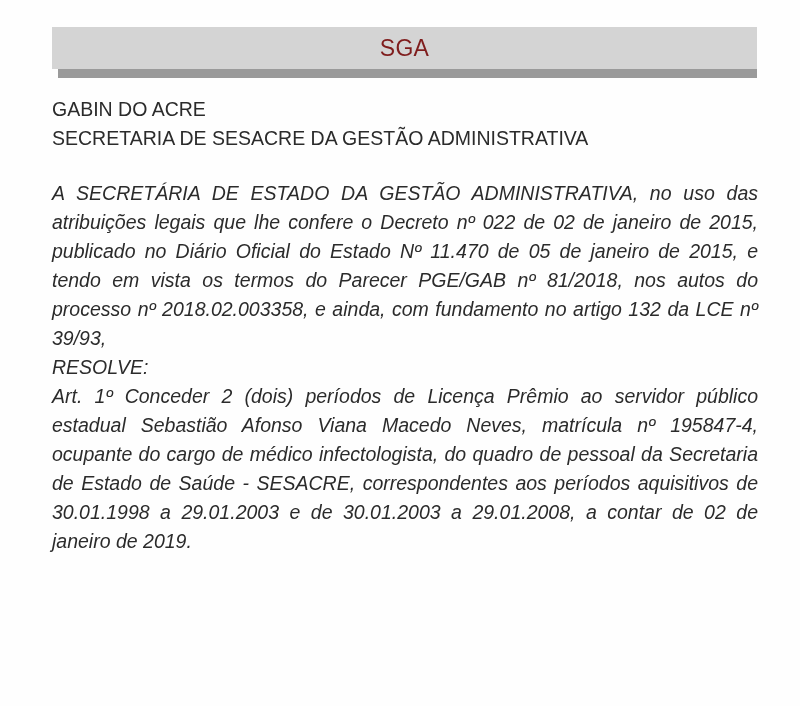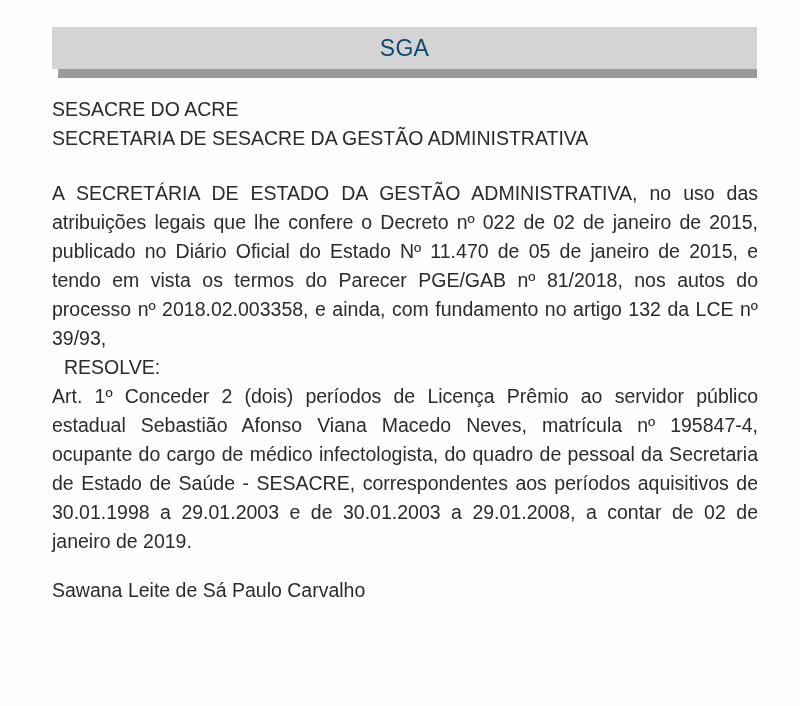--- a/index.html
+++ b/index.html
@@ -33,21 +33,21 @@
   .masthead-bar {
     height: 42px;
     background: #d4d4d4;
     display: flex;
     align-items: center;
     justify-content: center;
   }
   .masthead-title {
     font-size: 23px;
     letter-spacing: 0.3px;
-    color: #0c4a6e;
+    color: #7f1d1d;
     font-weight: 400;
   }
   .masthead-rule {
     margin-left: 6px;
     width: 699px;
     height: 9px;
     background: #9a9a9a;
   }
 
   
@@ -61,61 +61,61 @@
   .line,
   .para {
     font-size: 19.5px;
     line-height: 29px;
     color: #2b2b2b;
   }
   .para {
     text-align: justify;
     text-justify: inter-word;
     margin: 0;
+    font-style: italic;
   }
   .line {
     white-space: nowrap;
   }
 
   .block-org { margin-bottom: 0; }
   .gap-org { height: 26px; }
   .gap-sign { height: 20px; }
 
-  .para-resolve { white-space: nowrap; margin-left: 12px; }
+  .para-resolve { white-space: nowrap; }
   .sign-line { white-space: nowrap; }
 </style>
 </head>
 <body>
 
 <div class="page">
 
   <div class="masthead">
     <div class="masthead-bar">
       <span class="masthead-title">SGA</span>
     </div>
     <div class="masthead-rule"></div>
   </div>
 
   <div class="doc">
 
     <div class="block-org">
-      <div class="line">SESACRE DO ACRE</div>
+      <div class="line">GABIN DO ACRE</div>
       <div class="line">SECRETARIA DE SESACRE DA GESTÃO ADMINISTRATIVA</div>
     </div>
 
     <div class="gap-org"></div>
 
 
     <p class="para">A SECRETÁRIA DE ESTADO DA GESTÃO ADMINISTRATIVA,  no uso das atribuições legais que lhe confere o Decreto nº 022 de 02 de janeiro de 2015,  publicado no Diário Oficial do Estado Nº 11.470 de 05 de janeiro de 2015, e tendo em vista os termos do Parecer PGE/GAB nº 81/2018, nos autos do processo nº 2018.02.003358, e ainda, com fundamento no artigo 132 da LCE nº 39/93,</p>
 
     <p class="para para-resolve">RESOLVE:</p>
 
     <p class="para">Art. 1º Conceder 2 (dois) períodos de Licença Prêmio ao servidor público estadual Sebastião Afonso Viana Macedo Neves, matrícula nº 195847-4, ocupante do cargo de médico infectologista, do quadro de pessoal da Secretaria de Estado de Saúde - SESACRE, correspondentes aos períodos aquisitivos de 30.01.1998 a 29.01.2003 e de 30.01.2003 a 29.01.2008, a contar de 02 de janeiro de 2019.</p>
 
 
     <div class="gap-sign"></div>
 
     <div>
-      <div class="line sign-line">Sawana Leite de Sá Paulo Carvalho</div>
     </div>
 
   </div>
 </div>
 
 </body></html>

